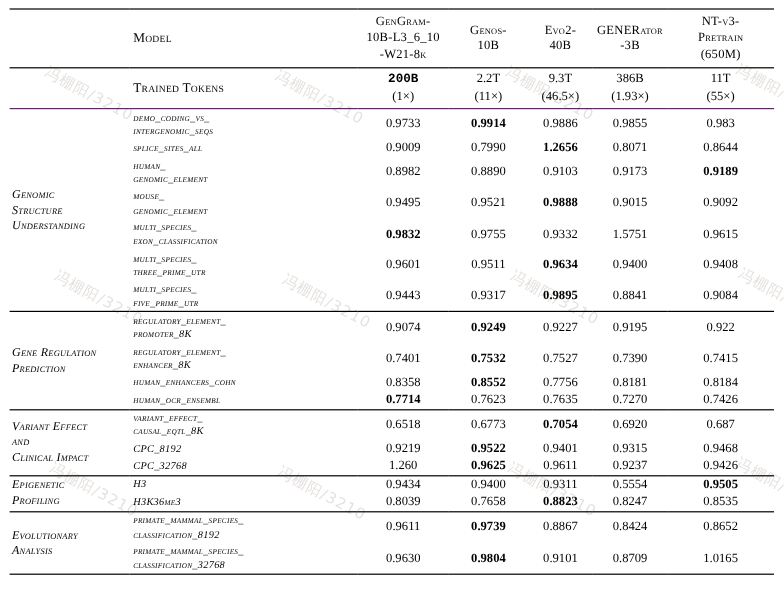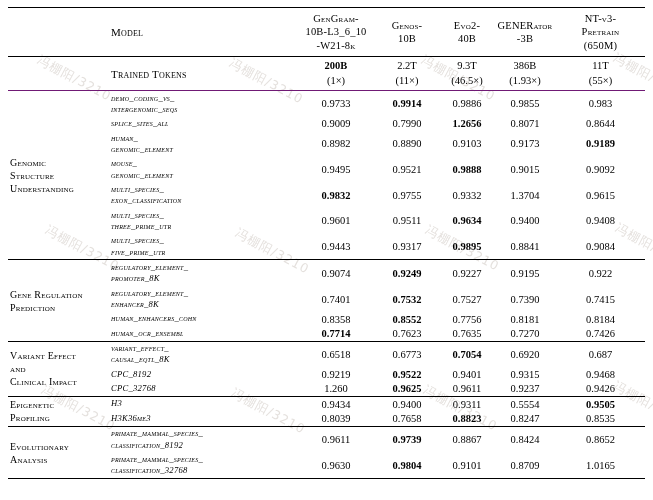--- a/index.html
+++ b/index.html
@@ -21,32 +21,32 @@
     border-collapse:collapse;table-layout:fixed;
     border-top:1.8px solid #000;
   }
   td{padding:0;vertical-align:middle;overflow:hidden;}
   tr.model-row{border-bottom:1px solid #000;}
   tr.model-row td{height:48px;}
   tr.tokens-row{border-bottom:1px solid #701a75;}
   tr.tokens-row td{height:33px;}
   tbody.section{border-bottom:1px solid #000;}
   tbody.section.last{border-bottom:1.8px solid #000;}
-  .cat-cell{text-align:left;padding-left:2px;}
+  .cat-cell{text-align:left;padding-left:2px;font-style:italic;}
   .category{font-variant:small-caps;font-size:10px;line-height:1.3;letter-spacing:.2px;}
   .task-cell{text-align:left;padding-left:3px;}
   .model-label,.tokens-label{font-variant:small-caps;font-size:11px;letter-spacing:.2px;}
   .task{font-variant:small-caps;font-size:8.6px;line-height:1.32;letter-spacing:.25px;font-style:italic;}
   .val-cell{text-align:center;}
   .model-name{font-variant:small-caps;font-size:10.5px;line-height:1.25;letter-spacing:.2px;}
   .metric{font-size:10.5px;}
   .metric.best{font-weight:bold;}
   .metric.second{}
   .token-cell{font-size:10.5px;line-height:1.35;}
-  .tok-amount.bold{font-weight:bold;}
+  .tok-amount.bold{font-weight:bold;font-family:Liberation Mono, monospace;}
   .data-row td{padding-top:1.5px;padding-bottom:1.5px;}
 </style>
 </head>
 <body>
 
 <div class="page">
   <div class="watermark-layer" style="color: rgb(207, 200, 194);">
       <div class="wm" style="left: 42px; top: 52px;">冯棚阳/3210</div>
       <div class="wm" style="left: 234px; top: 55px;">冯棚阳/3210</div>
       <div class="wm" style="left: 426px; top: 52px;">冯棚阳/3210</div>
@@ -123,21 +123,21 @@
           <td class="val-cell metric second">0.9521</td>
           <td class="val-cell metric best">0.9888</td>
           <td class="val-cell metric ">0.9015</td>
           <td class="val-cell metric ">0.9092</td>
         </tr>
         <tr class="data-row">
           <td class="task-cell task">multi_species_<br>exon_classification</td>
           <td class="val-cell metric best">0.9832</td>
           <td class="val-cell metric second">0.9755</td>
           <td class="val-cell metric ">0.9332</td>
-          <td class="val-cell metric ">1.3704</td>
+          <td class="val-cell metric ">1.5751</td>
           <td class="val-cell metric ">0.9615</td>
         </tr>
         <tr class="data-row">
           <td class="task-cell task">multi_species_<br>three_prime_utr</td>
           <td class="val-cell metric second">0.9601</td>
           <td class="val-cell metric ">0.9511</td>
           <td class="val-cell metric best">0.9634</td>
           <td class="val-cell metric ">0.9400</td>
           <td class="val-cell metric ">0.9408</td>
         </tr>

